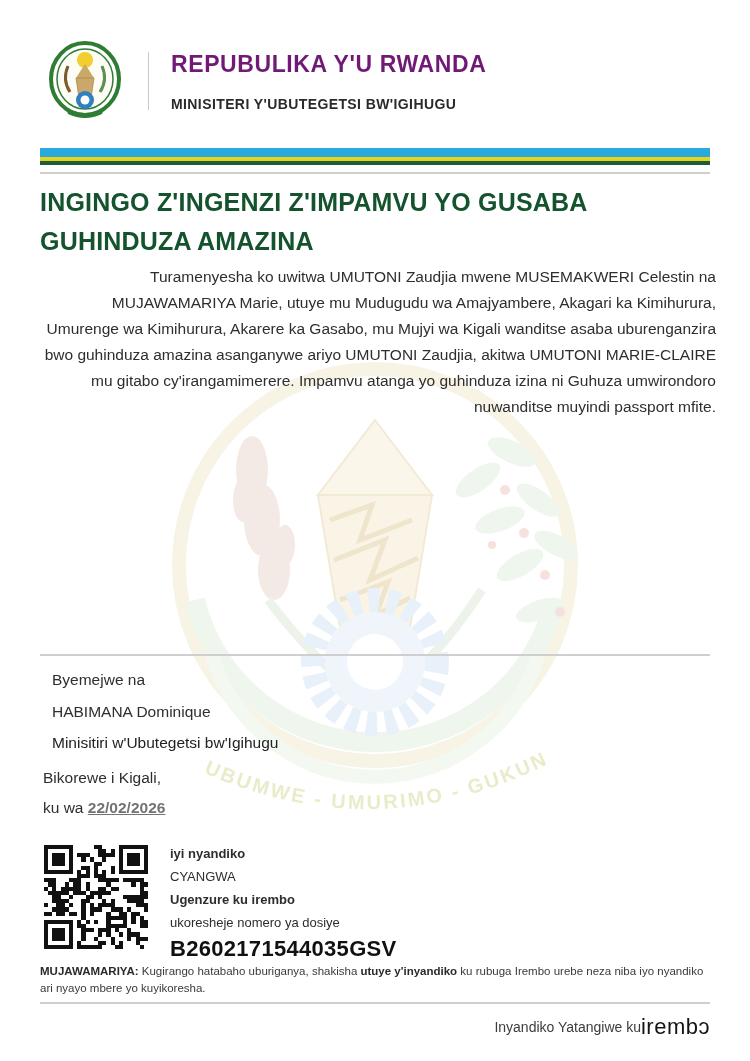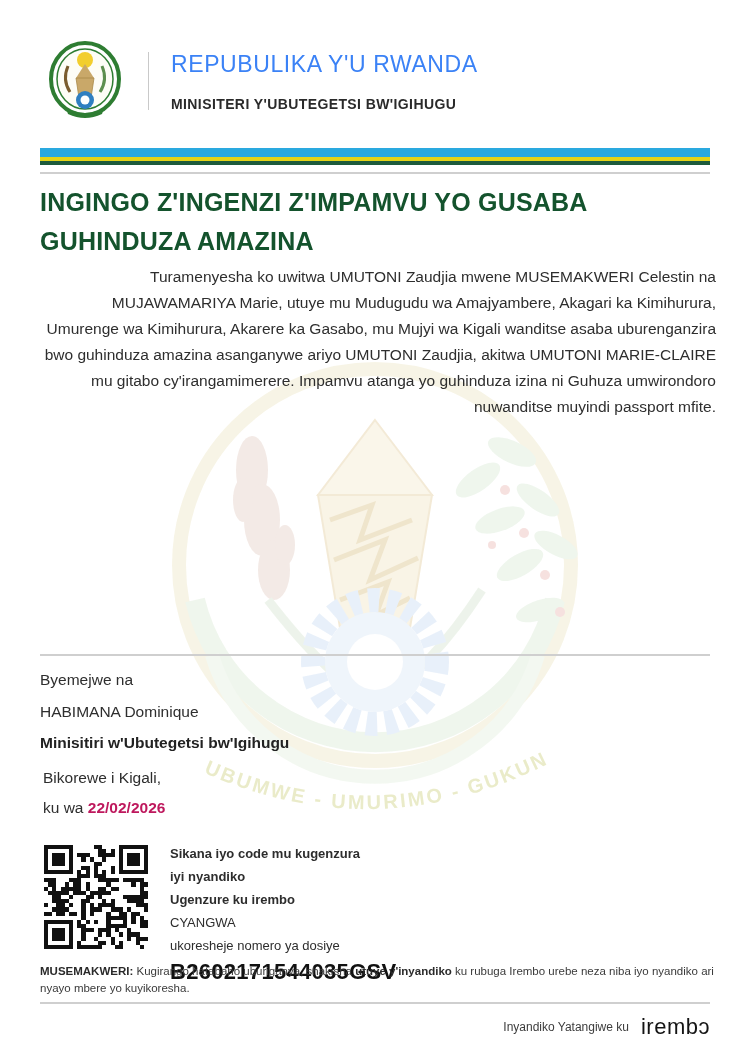--- a/index.html
+++ b/index.html
@@ -8,65 +8,65 @@
   .page {
     position:relative; width:750px; height:1061px; margin:0 auto;
     background:#ffffff; overflow:hidden;
   }
   
   .watermark { position:absolute; left:0; top:0; width:750px; height:1061px; z-index:0; pointer-events:none; }
   
   .header { position:absolute; left:48px; top:40px; display:flex; align-items:center; z-index:2; }
   .emblem { width:74px; height:82px; flex:0 0 auto; }
   .header-divider { width:1px; height:58px; background:#c9c9c9; margin:0 22px 0 26px; }
-  .republic-title { font-size:23px; font-weight:normal; color:#3b82f6; letter-spacing:0.6px; }
+  .republic-title { font-size:23px; font-weight:bold; color:#701a75; letter-spacing:0.6px; }
   .ministry-title { font-size:14px; font-weight:bold; color:#2a2a2a; letter-spacing:0.4px; margin-top:18px; }
   
   .flag { position:absolute; left:40px; top:148px; width:670px; z-index:2; }
   .flag .b { height:9px; }
   .flag .y { height:4px; }
   .flag .g { height:4px; }
   .rule { position:absolute; left:40px; width:670px; height:2px; background:#cfcfcf; z-index:2; }
   .rule-top { top:172px; }
   .rule-sign { top:654px; }
   .rule-bottom { top:1002px; }
   
   .doc-title {
     position:absolute; left:40px; top:183px; width:680px; z-index:2;
     font-size:25px; font-weight:bold; color:#14532d; line-height:39px; letter-spacing:0.2px;
   }
   .doc-body {
     position:absolute; left:40px; top:264px; width:676px; z-index:2;
     font-size:15.5px; color:#2e2e2e; line-height:26px;text-align:right;
   }
   
-  .lbl { position:absolute; left:40px; z-index:2; font-size:15.5px; color:#2e2e2e; }
+  .lbl { position:absolute; left:52px; z-index:2; font-size:15.5px; color:#2e2e2e; }
   .approved-by { top:671px; }
   .approver-name { top:703px;text-align:right; }
-  .approver-title { top:734px; font-weight:bold; color:#222; }
+  .approver-title { top:734px; font-weight:normal; color:#222; }
   .place { top:769px; left:43px; }
   .dateline { top:799px; left:43px; }
-  .dateline b { font-weight:bold; color:#be185d; }
+  .dateline b { font-weight:bold; color:#737373;text-decoration:underline; }
   
   .verify { position:absolute; left:44px; top:845px; display:flex; z-index:2; }
   .qr { width:104px; height:104px; flex:0 0 auto; }
   .verify-text { margin-left:22px; padding-top:1px; }
   .vt { font-size:13px; color:#2d2d2d; }
   .vt.bold { font-weight:bold; }
   .vt + .vt { margin-top:8px; }
   .dossier { margin-top:6px; font-size:22px; font-weight:bold; color:#111; letter-spacing:0.3px; }
   
   .notice {
     position:absolute; left:40px; top:963px; width:676px; z-index:2;
     font-size:11.5px; color:#3a3a3a; line-height:17px;
   }
   .notice b { font-weight:bold; color:#2a2a2a; }
   
   .footer { position:absolute; right:40px; top:1014px; z-index:2; display:flex; align-items:center; }
-  .issued-label { font-size:12px; color:#3c3c3c; margin-right:12px; }
+  .issued-label { font-size:14px; color:#3c3c3c; margin-right:0; }
   .brand { font-size:22px; font-weight:500; color:#141414; letter-spacing:0.5px;text-align:right; }
 </style>
 </head>
 <body>
 
 <div class="page">
 
   <svg class="watermark" viewBox="0 0 750 1061" aria-hidden="true">
     <g opacity="0.55">
 
@@ -157,30 +157,29 @@
   <div class="lbl approver-title">Minisitiri w'Ubutegetsi bw'Igihugu</div>
   <div class="lbl place">Bikorewe i Kigali,</div>
   <div class="lbl dateline"><span>ku wa </span><b>22/02/2026</b></div>
 
   <div class="verify">
     <svg class="qr" id="qr-svg" viewBox="0 0 100 100" shape-rendering="crispEdges" aria-hidden="true">
       <rect width="100" height="100" fill="#ffffff"></rect>
       <path fill="#111111" d="M0 0h4v4h-4zM4 0h4v4h-4zM8 0h4v4h-4zM12 0h4v4h-4zM16 0h4v4h-4zM20 0h4v4h-4zM24 0h4v4h-4zM48 0h4v4h-4zM52 0h4v4h-4zM72 0h4v4h-4zM76 0h4v4h-4zM80 0h4v4h-4zM84 0h4v4h-4zM88 0h4v4h-4zM92 0h4v4h-4zM96 0h4v4h-4zM0 4h4v4h-4zM24 4h4v4h-4zM52 4h4v4h-4zM56 4h4v4h-4zM64 4h4v4h-4zM72 4h4v4h-4zM96 4h4v4h-4zM0 8h4v4h-4zM8 8h4v4h-4zM12 8h4v4h-4zM16 8h4v4h-4zM24 8h4v4h-4zM32 8h4v4h-4zM36 8h4v4h-4zM40 8h4v4h-4zM52 8h4v4h-4zM56 8h4v4h-4zM60 8h4v4h-4zM64 8h4v4h-4zM72 8h4v4h-4zM80 8h4v4h-4zM84 8h4v4h-4zM88 8h4v4h-4zM96 8h4v4h-4zM0 12h4v4h-4zM8 12h4v4h-4zM12 12h4v4h-4zM16 12h4v4h-4zM24 12h4v4h-4zM36 12h4v4h-4zM44 12h4v4h-4zM56 12h4v4h-4zM72 12h4v4h-4zM80 12h4v4h-4zM84 12h4v4h-4zM88 12h4v4h-4zM96 12h4v4h-4zM0 16h4v4h-4zM8 16h4v4h-4zM12 16h4v4h-4zM16 16h4v4h-4zM24 16h4v4h-4zM48 16h4v4h-4zM52 16h4v4h-4zM72 16h4v4h-4zM80 16h4v4h-4zM84 16h4v4h-4zM88 16h4v4h-4zM96 16h4v4h-4zM0 20h4v4h-4zM24 20h4v4h-4zM36 20h4v4h-4zM40 20h4v4h-4zM48 20h4v4h-4zM64 20h4v4h-4zM72 20h4v4h-4zM96 20h4v4h-4zM0 24h4v4h-4zM4 24h4v4h-4zM8 24h4v4h-4zM12 24h4v4h-4zM16 24h4v4h-4zM20 24h4v4h-4zM24 24h4v4h-4zM32 24h4v4h-4zM40 24h4v4h-4zM48 24h4v4h-4zM56 24h4v4h-4zM64 24h4v4h-4zM72 24h4v4h-4zM76 24h4v4h-4zM80 24h4v4h-4zM84 24h4v4h-4zM88 24h4v4h-4zM92 24h4v4h-4zM96 24h4v4h-4zM32 28h4v4h-4zM36 28h4v4h-4zM40 28h4v4h-4zM48 28h4v4h-4zM52 28h4v4h-4zM56 28h4v4h-4zM0 32h4v4h-4zM4 32h4v4h-4zM8 32h4v4h-4zM24 32h4v4h-4zM28 32h4v4h-4zM32 32h4v4h-4zM52 32h4v4h-4zM56 32h4v4h-4zM60 32h4v4h-4zM64 32h4v4h-4zM68 32h4v4h-4zM76 32h4v4h-4zM80 32h4v4h-4zM84 32h4v4h-4zM88 32h4v4h-4zM92 32h4v4h-4zM4 36h4v4h-4zM8 36h4v4h-4zM20 36h4v4h-4zM28 36h4v4h-4zM32 36h4v4h-4zM40 36h4v4h-4zM60 36h4v4h-4zM84 36h4v4h-4zM92 36h4v4h-4zM96 36h4v4h-4zM0 40h4v4h-4zM8 40h4v4h-4zM16 40h4v4h-4zM20 40h4v4h-4zM24 40h4v4h-4zM28 40h4v4h-4zM32 40h4v4h-4zM40 40h4v4h-4zM52 40h4v4h-4zM56 40h4v4h-4zM64 40h4v4h-4zM68 40h4v4h-4zM92 40h4v4h-4zM4 44h4v4h-4zM8 44h4v4h-4zM12 44h4v4h-4zM16 44h4v4h-4zM20 44h4v4h-4zM28 44h4v4h-4zM32 44h4v4h-4zM36 44h4v4h-4zM44 44h4v4h-4zM48 44h4v4h-4zM52 44h4v4h-4zM56 44h4v4h-4zM60 44h4v4h-4zM92 44h4v4h-4zM96 44h4v4h-4zM8 48h4v4h-4zM12 48h4v4h-4zM24 48h4v4h-4zM40 48h4v4h-4zM44 48h4v4h-4zM52 48h4v4h-4zM76 48h4v4h-4zM80 48h4v4h-4zM84 48h4v4h-4zM88 48h4v4h-4zM92 48h4v4h-4zM96 48h4v4h-4zM8 52h4v4h-4zM12 52h4v4h-4zM16 52h4v4h-4zM20 52h4v4h-4zM36 52h4v4h-4zM40 52h4v4h-4zM56 52h4v4h-4zM64 52h4v4h-4zM80 52h4v4h-4zM84 52h4v4h-4zM88 52h4v4h-4zM92 52h4v4h-4zM0 56h4v4h-4zM12 56h4v4h-4zM16 56h4v4h-4zM24 56h4v4h-4zM36 56h4v4h-4zM44 56h4v4h-4zM52 56h4v4h-4zM56 56h4v4h-4zM60 56h4v4h-4zM64 56h4v4h-4zM88 56h4v4h-4zM92 56h4v4h-4zM96 56h4v4h-4zM8 60h4v4h-4zM12 60h4v4h-4zM16 60h4v4h-4zM20 60h4v4h-4zM36 60h4v4h-4zM44 60h4v4h-4zM48 60h4v4h-4zM52 60h4v4h-4zM64 60h4v4h-4zM68 60h4v4h-4zM72 60h4v4h-4zM80 60h4v4h-4zM96 60h4v4h-4zM0 64h4v4h-4zM4 64h4v4h-4zM12 64h4v4h-4zM16 64h4v4h-4zM24 64h4v4h-4zM28 64h4v4h-4zM36 64h4v4h-4zM44 64h4v4h-4zM60 64h4v4h-4zM72 64h4v4h-4zM76 64h4v4h-4zM84 64h4v4h-4zM88 64h4v4h-4zM36 68h4v4h-4zM60 68h4v4h-4zM64 68h4v4h-4zM68 68h4v4h-4zM72 68h4v4h-4zM76 68h4v4h-4zM84 68h4v4h-4zM92 68h4v4h-4zM0 72h4v4h-4zM4 72h4v4h-4zM8 72h4v4h-4zM12 72h4v4h-4zM16 72h4v4h-4zM20 72h4v4h-4zM24 72h4v4h-4zM32 72h4v4h-4zM40 72h4v4h-4zM48 72h4v4h-4zM60 72h4v4h-4zM76 72h4v4h-4zM84 72h4v4h-4zM92 72h4v4h-4zM96 72h4v4h-4zM0 76h4v4h-4zM24 76h4v4h-4zM32 76h4v4h-4zM36 76h4v4h-4zM60 76h4v4h-4zM64 76h4v4h-4zM68 76h4v4h-4zM72 76h4v4h-4zM76 76h4v4h-4zM92 76h4v4h-4zM96 76h4v4h-4zM0 80h4v4h-4zM8 80h4v4h-4zM12 80h4v4h-4zM16 80h4v4h-4zM24 80h4v4h-4zM36 80h4v4h-4zM40 80h4v4h-4zM44 80h4v4h-4zM52 80h4v4h-4zM56 80h4v4h-4zM60 80h4v4h-4zM68 80h4v4h-4zM80 80h4v4h-4zM0 84h4v4h-4zM8 84h4v4h-4zM12 84h4v4h-4zM16 84h4v4h-4zM24 84h4v4h-4zM36 84h4v4h-4zM52 84h4v4h-4zM60 84h4v4h-4zM72 84h4v4h-4zM80 84h4v4h-4zM84 84h4v4h-4zM88 84h4v4h-4zM0 88h4v4h-4zM8 88h4v4h-4zM12 88h4v4h-4zM16 88h4v4h-4zM24 88h4v4h-4zM36 88h4v4h-4zM48 88h4v4h-4zM64 88h4v4h-4zM80 88h4v4h-4zM88 88h4v4h-4zM92 88h4v4h-4zM96 88h4v4h-4zM0 92h4v4h-4zM24 92h4v4h-4zM32 92h4v4h-4zM52 92h4v4h-4zM56 92h4v4h-4zM64 92h4v4h-4zM72 92h4v4h-4zM88 92h4v4h-4zM0 96h4v4h-4zM4 96h4v4h-4zM8 96h4v4h-4zM12 96h4v4h-4zM16 96h4v4h-4zM20 96h4v4h-4zM24 96h4v4h-4zM32 96h4v4h-4zM36 96h4v4h-4zM40 96h4v4h-4zM44 96h4v4h-4zM48 96h4v4h-4zM52 96h4v4h-4zM68 96h4v4h-4zM72 96h4v4h-4zM92 96h4v4h-4z"></path>
     </svg>
     <div class="verify-text">
-      <div class="vt bold">Sikana iyo code mu kugenzura</div>
       <div class="vt bold">iyi nyandiko</div>
+      <div class="vt">CYANGWA</div>
       <div class="vt bold">Ugenzure ku irembo</div>
-      <div class="vt">CYANGWA</div>
       <div class="vt">ukoresheje nomero ya dosiye</div>
       <div class="dossier">B2602171544035GSV</div>
     </div>
   </div>
 
-  <p class="notice"><b>MUSEMAKWERI:</b><span> Kugirango hatabaho uburiganya, shakisha </span><b>utuye y'inyandiko</b><span> ku rubuga Irembo urebe neza niba iyo nyandiko ari nyayo mbere yo kuyikoresha.</span></p>
+  <p class="notice"><b>MUJAWAMARIYA:</b><span> Kugirango hatabaho uburiganya, shakisha </span><b>utuye y'inyandiko</b><span> ku rubuga Irembo urebe neza niba iyo nyandiko ari nyayo mbere yo kuyikoresha.</span></p>
 
   <div class="rule rule-bottom"></div>
   <div class="footer">
     <span class="issued-label">Inyandiko Yatangiwe ku</span>
     <span class="brand">irembɔ</span>
   </div>
 
 </div>
 
 </body></html>

